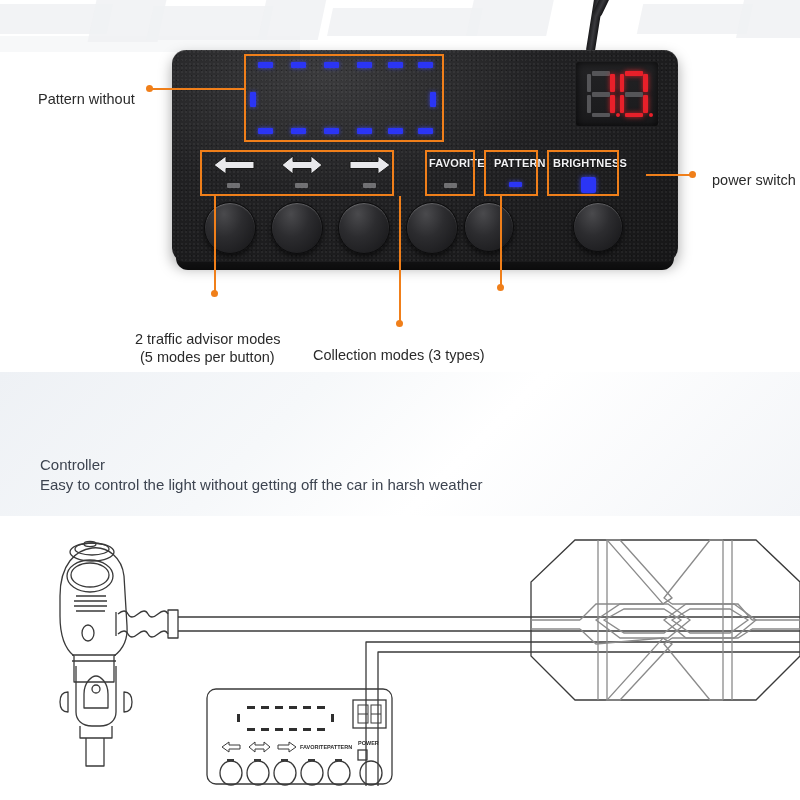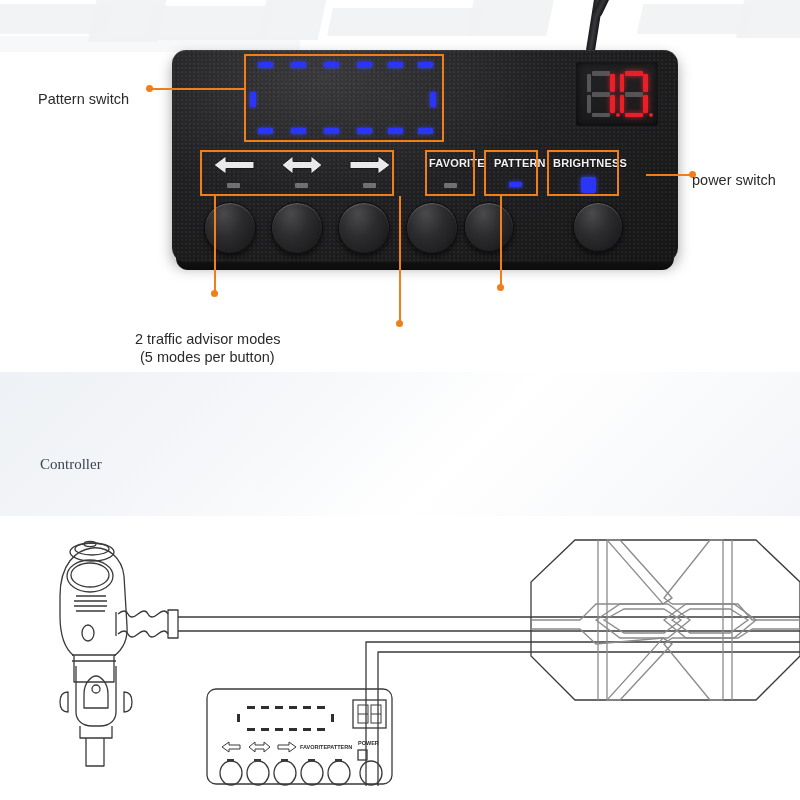--- a/index.html
+++ b/index.html
@@ -122,21 +122,21 @@
     position:absolute; color:#2a2a2a; font-size:14.5px; white-space:nowrap;
     font-family:"Liberation Sans", sans-serif;
   }
 
   
   #band-section{
     position:absolute; left:0; top:372px; width:800px; height:144px;
     background: linear-gradient(135deg,#eef1f5 0%, #f6f8fa 35%, #ffffff 58%, #f3f5f8 100%);
   }
   #band-title{
-    position:absolute; left:40px; top:456px; font-size:15px; color:#3d4450;font-family:Liberation Serif, serif;
+    position:absolute; left:40px; top:456px; font-size:15px; color:#3d4450;
   }
   #band-sub{
     position:absolute; left:40px; top:476px; font-size:15px; color:#3d4450;
   }
 
   
   #diagram-section{
     position:absolute; left:0; top:516px; width:800px; height:284px; background:#fff;
   }
 </style>
@@ -242,39 +242,41 @@
 
       <div class="hl-box" style="left:72px;top:4px;width:200px;height:88px"></div>
       <div class="hl-box" style="left:28px;top:100px;width:194px;height:46px"></div>
       <div class="hl-box" style="left:253px;top:100px;width:50px;height:46px"></div>
       <div class="hl-box" style="left:312px;top:100px;width:54px;height:46px"></div>
       <div class="hl-box" style="left:375px;top:100px;width:72px;height:46px"></div>
     </div>
 
     <div class="lead h" style="left:150px;top:88px;width:96px"></div>
     <div class="dot" style="left:146px;top:85px"></div>
-    <span class="callout-text" style="left:38px;top:91px">Pattern switch</span>
+    <span class="callout-text" style="left:38px;top:91px">Pattern without</span>
 
     <div class="lead h" style="left:646px;top:174px;width:46px"></div>
     <div class="dot" style="left:689px;top:171px"></div>
-    <span class="callout-text" style="left:692px;top:172px">power switch</span>
+    <span class="callout-text" style="left:712px;top:172px">power switch</span>
 
     <div class="lead v" style="left:214px;top:196px;height:98px"></div>
     <div class="dot" style="left:211px;top:290px"></div>
     <span class="callout-text" style="left:135px;top:331px">2 traffic advisor modes</span>
     <span class="callout-text" style="left:140px;top:349px">(5 modes per button)</span>
 
     <div class="lead v" style="left:399px;top:196px;height:128px"></div>
     <div class="dot" style="left:396px;top:320px"></div>
     <div class="lead v" style="left:500px;top:196px;height:92px"></div>
     <div class="dot" style="left:497px;top:284px"></div>
+    <span class="callout-text" style="left:313px;top:347px">Collection modes (3 types)</span>
   </div>
 
   <div id="band-section"></div>
   <span id="band-title">Controller</span>
+  <span id="band-sub">Easy to control the light without getting off the car in harsh weather</span>
 
   <div id="diagram-section">
 
     <svg width="800" height="284" viewBox="0 0 800 284">
       <g fill="none" stroke="#3a3a3a" stroke-width="1.3" stroke-linejoin="round">
 
         <g>
           <path d="M60,80 C60,48 76,34 92,32 C108,30 122,42 124,60 L127,110
                    C128,124 122,134 114,140 L114,166 L74,166 L74,140
                    C64,132 60,118 60,100 Z"></path>

